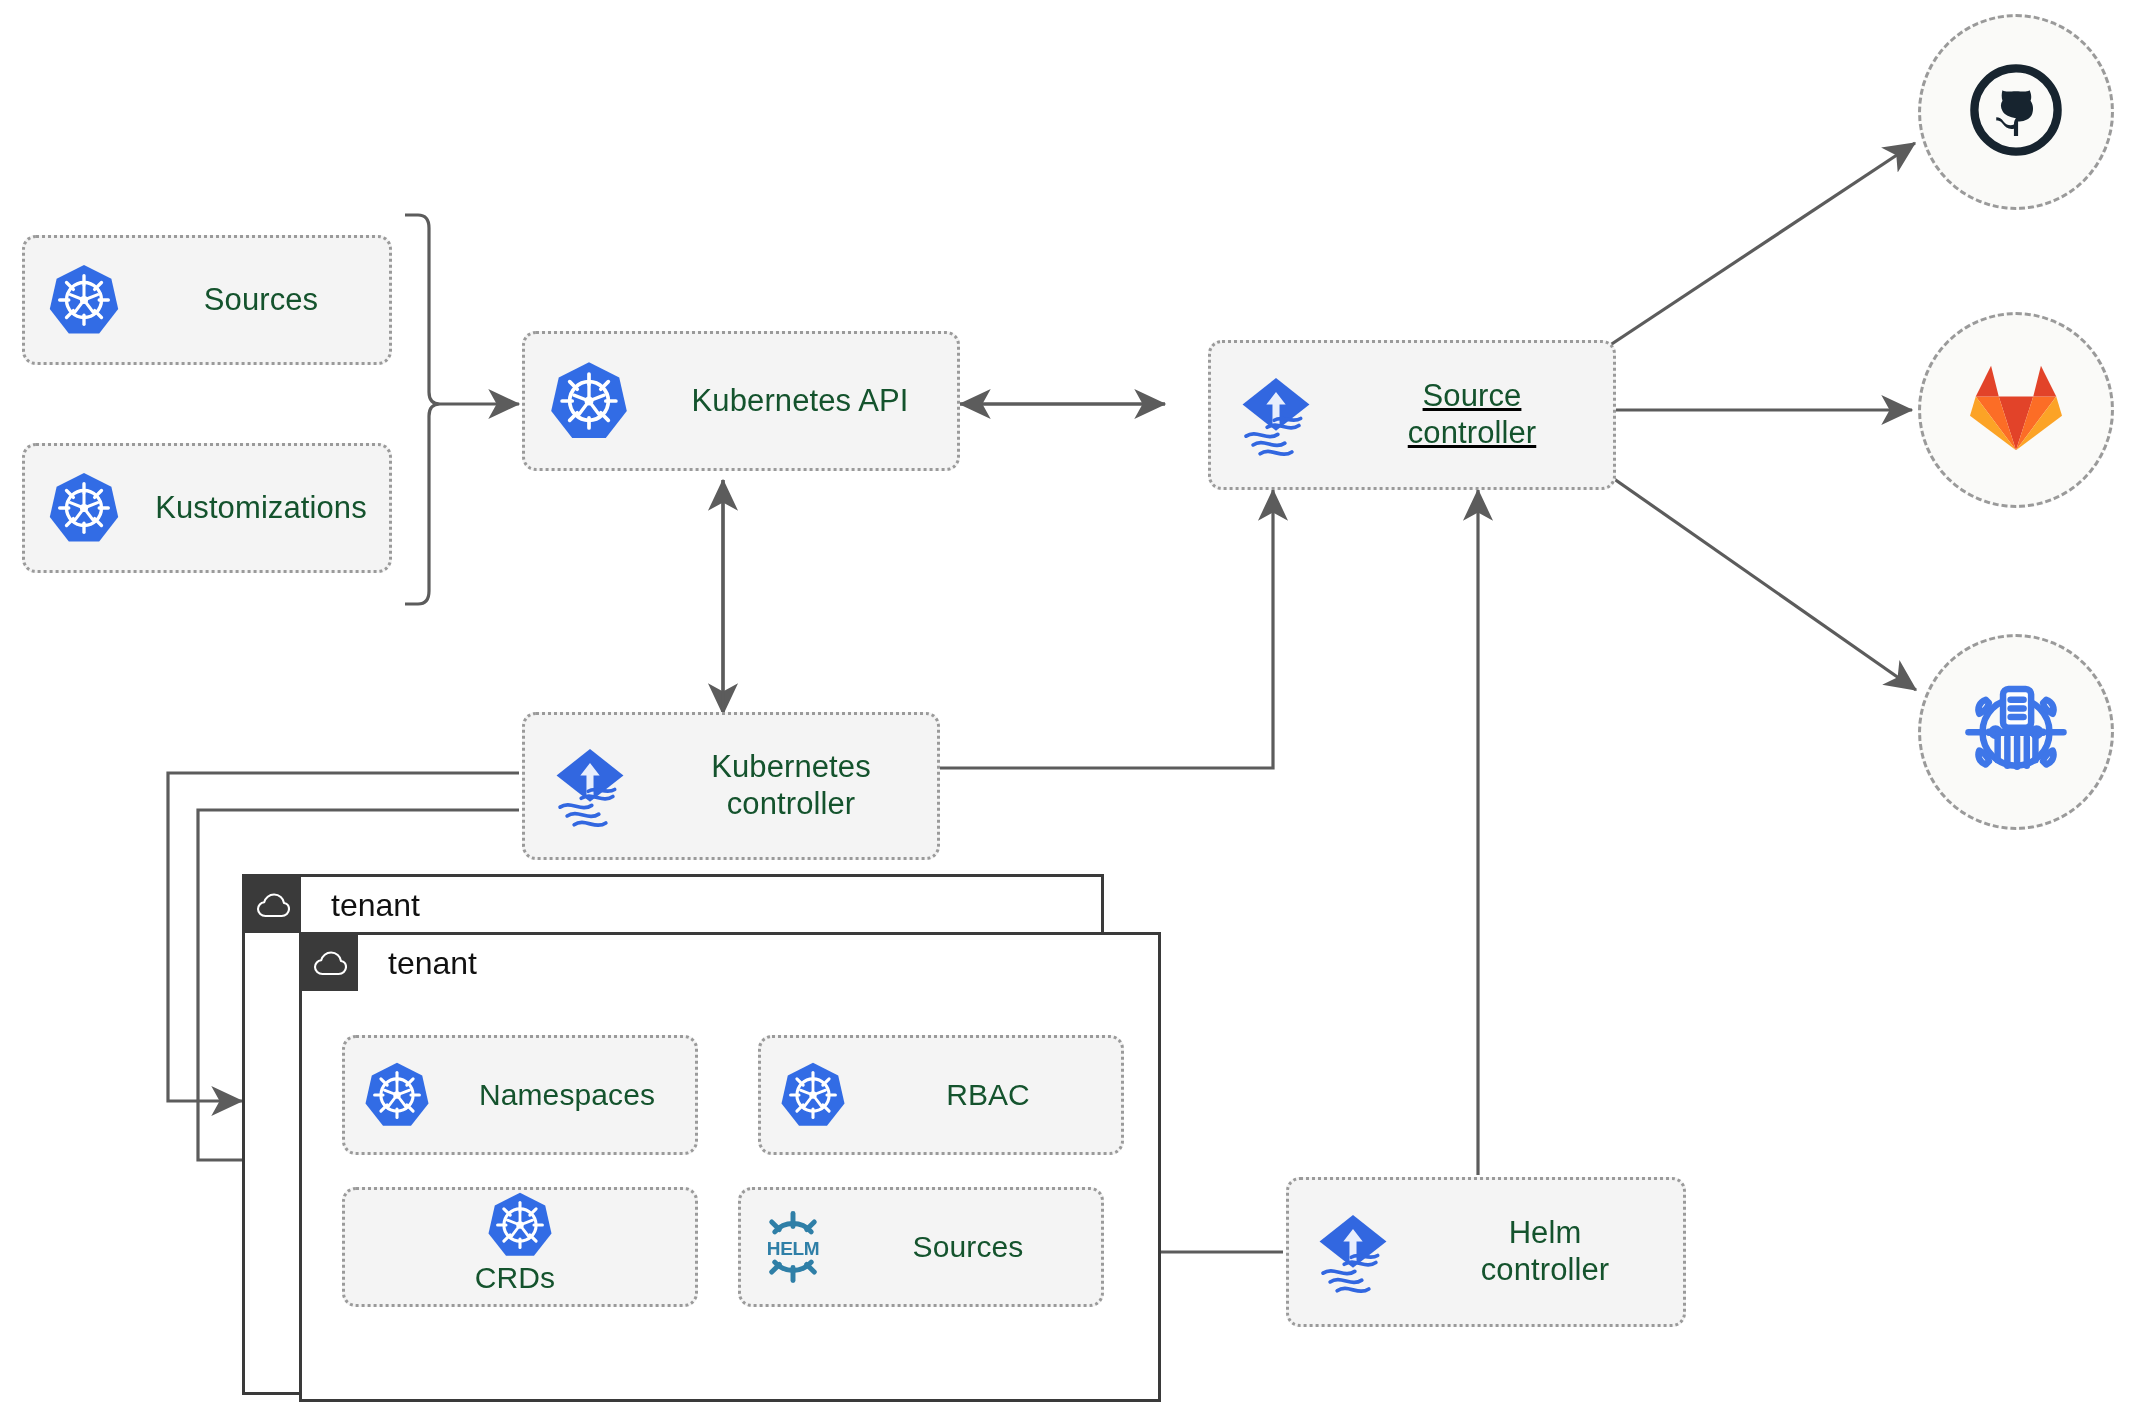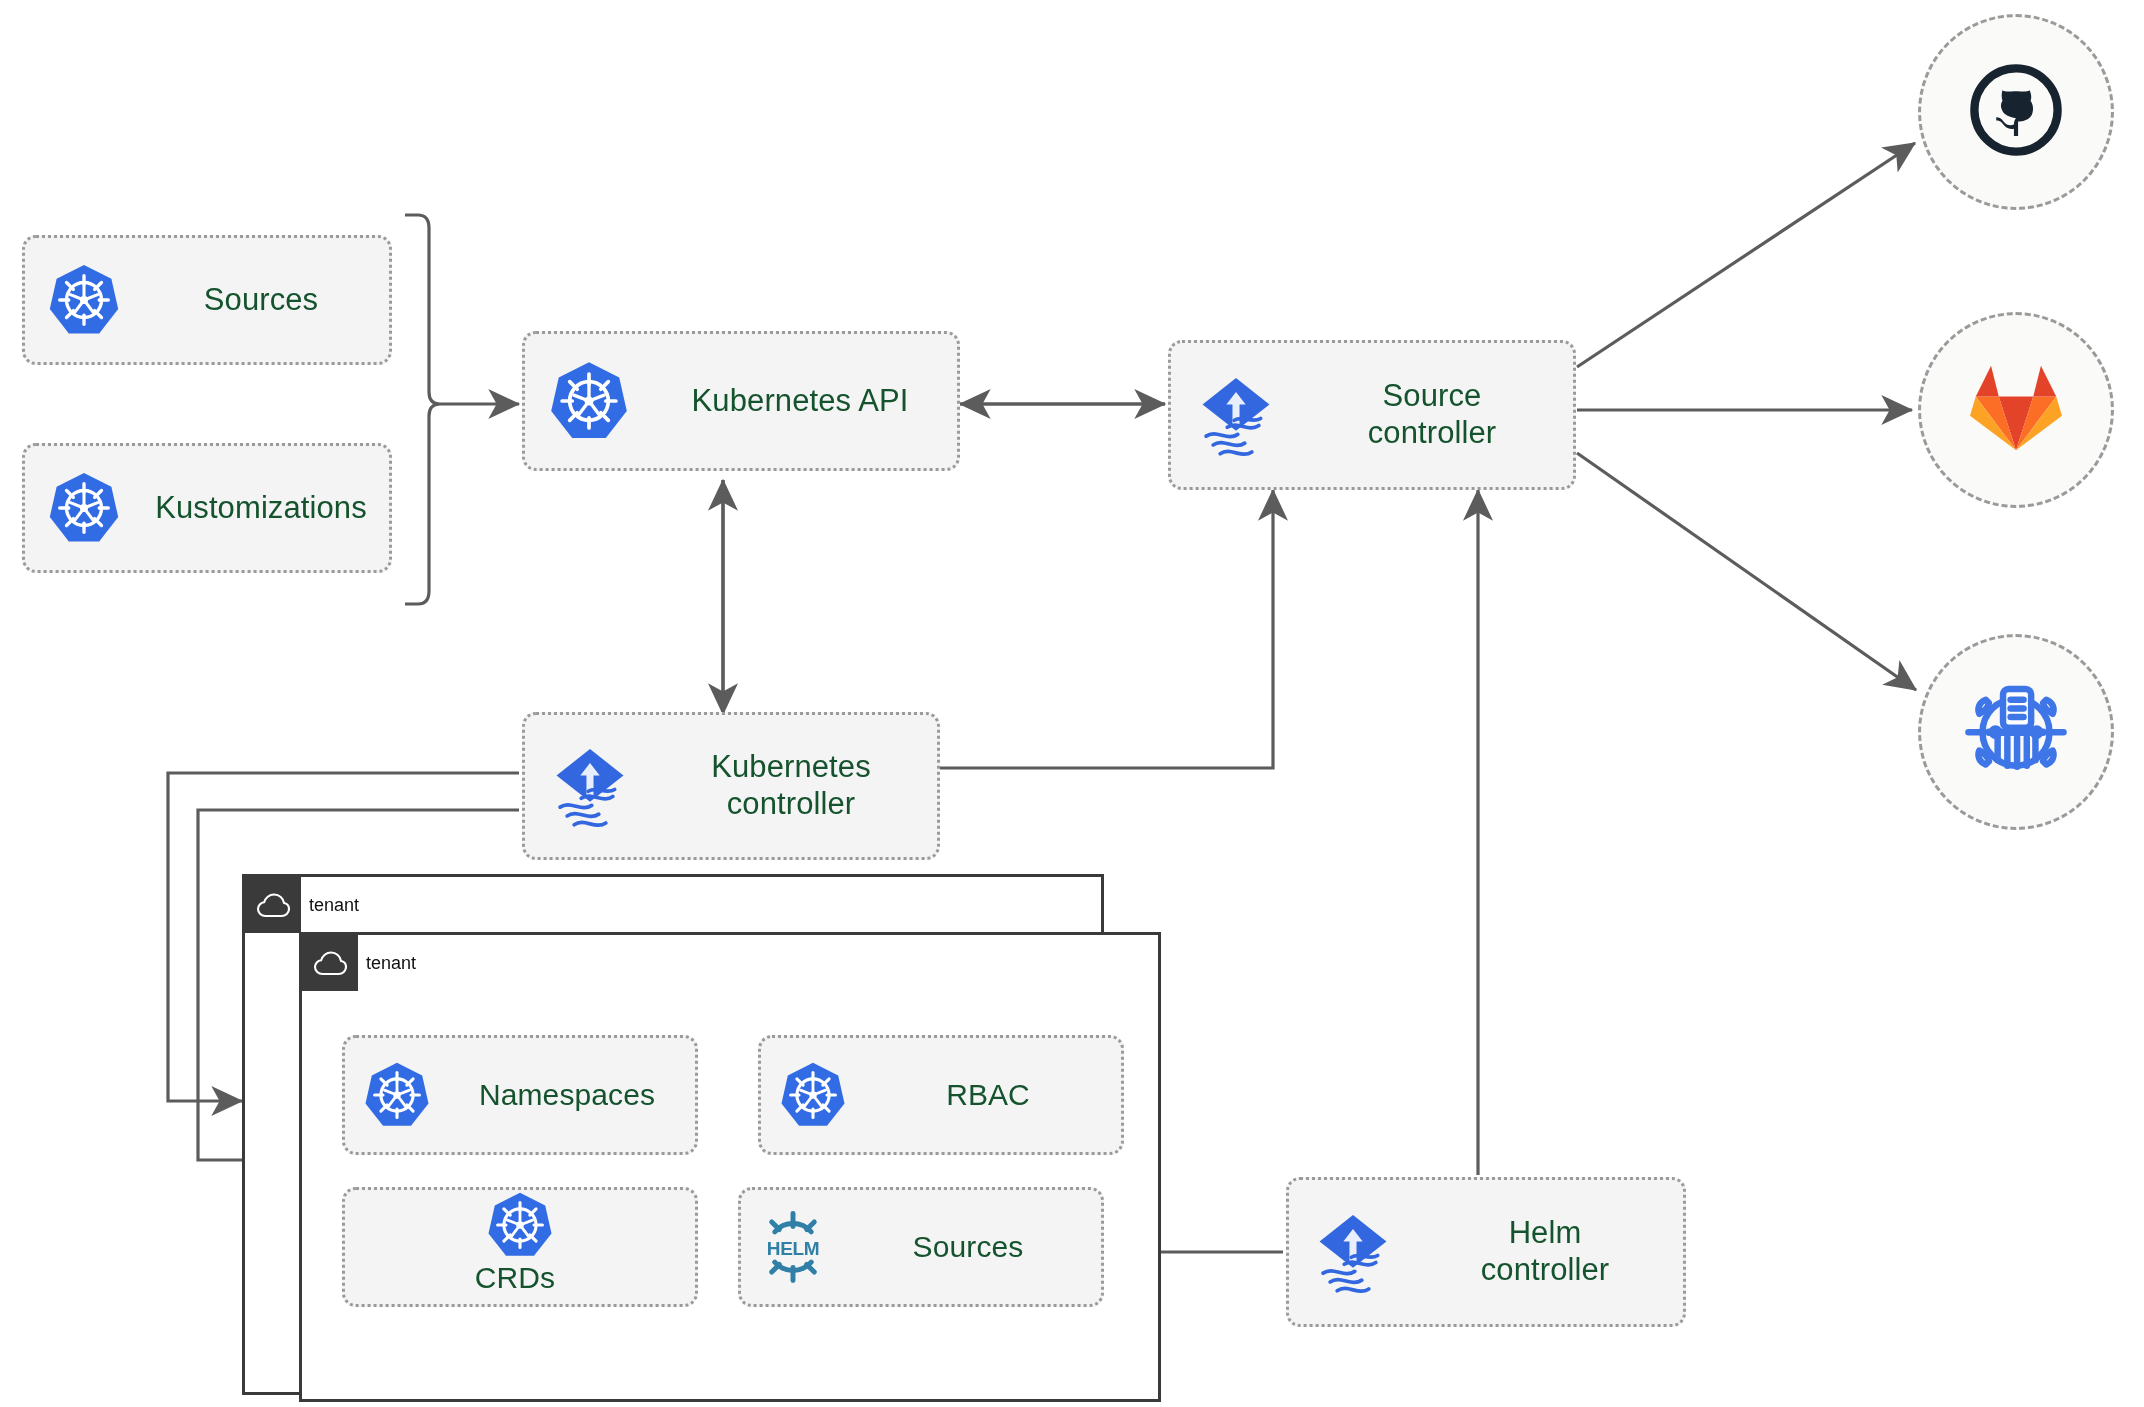--- a/index.html
+++ b/index.html
@@ -34,21 +34,21 @@
   
   .tenant{
     position:absolute;background:#ffffff;border:3px solid #3a3a3a;
     box-sizing:border-box;
   }
   .tenant .tbar{position:absolute;left:0;top:0;display:flex;align-items:center;height:56px;}
   .tenant .tbadge{
     width:56px;height:56px;background:#3a3a3a;
     display:flex;align-items:center;justify-content:center;flex:0 0 auto;
   }
-  .tenant .tname{font-size:18px;color:#111;padding-left:8px;white-space:nowrap;}
+  .tenant .tname{font-size:32px;color:#111;padding-left:30px;white-space:nowrap;}
 
   .k8s-svg{display:block;}
 </style>
 </head>
 <body>
 
 <div id="stage">
 
   <svg id="wires" viewBox="0 0 2144 1407">
     <defs>
@@ -183,21 +183,21 @@
           <line x1="50" y1="50" x2="62" y2="66"></line>
             <line x1="50" y1="50" x2="38" y2="66"></line>
           <line x1="50" y1="50" x2="32" y2="43"></line>
         </g>
         <circle cx="50" cy="50" r="5.4" fill="#ffffff"></circle>
       </svg>
     </div>
     <div class="lbl">Kubernetes API</div>
   </div>
 
-  <div class="node" style="left:1168px;top:340px;width:408px;height:150px;">
+  <div class="node" style="left:1208px;top:340px;width:408px;height:150px;text-decoration:underline;">
     <div class="ico" style="width:130px;">
       <svg width="88" height="88" viewBox="0 0 100 100" aria-hidden="true">
         <polygon points="50,8 88,38 50,68 12,38" fill="#3267E0"></polygon>
         <path d="M50,24 L61,38 L54,38 L54,62 L46,62 L46,38 L39,38 Z" fill="#e8eefc"></path>
         <g stroke="#3267E0" stroke-width="4.2" stroke-linecap="round" fill="none">
           <path d="M16,74 C28,66 40,80 52,72"></path>
           <path d="M24,84 C36,76 48,90 60,82"></path>
           <path d="M32,94 C44,86 56,100 68,92"></path>
           <path d="M40,64 C52,56 64,70 76,62"></path>
           <path d="M48,56 C58,50 68,60 78,54"></path>

